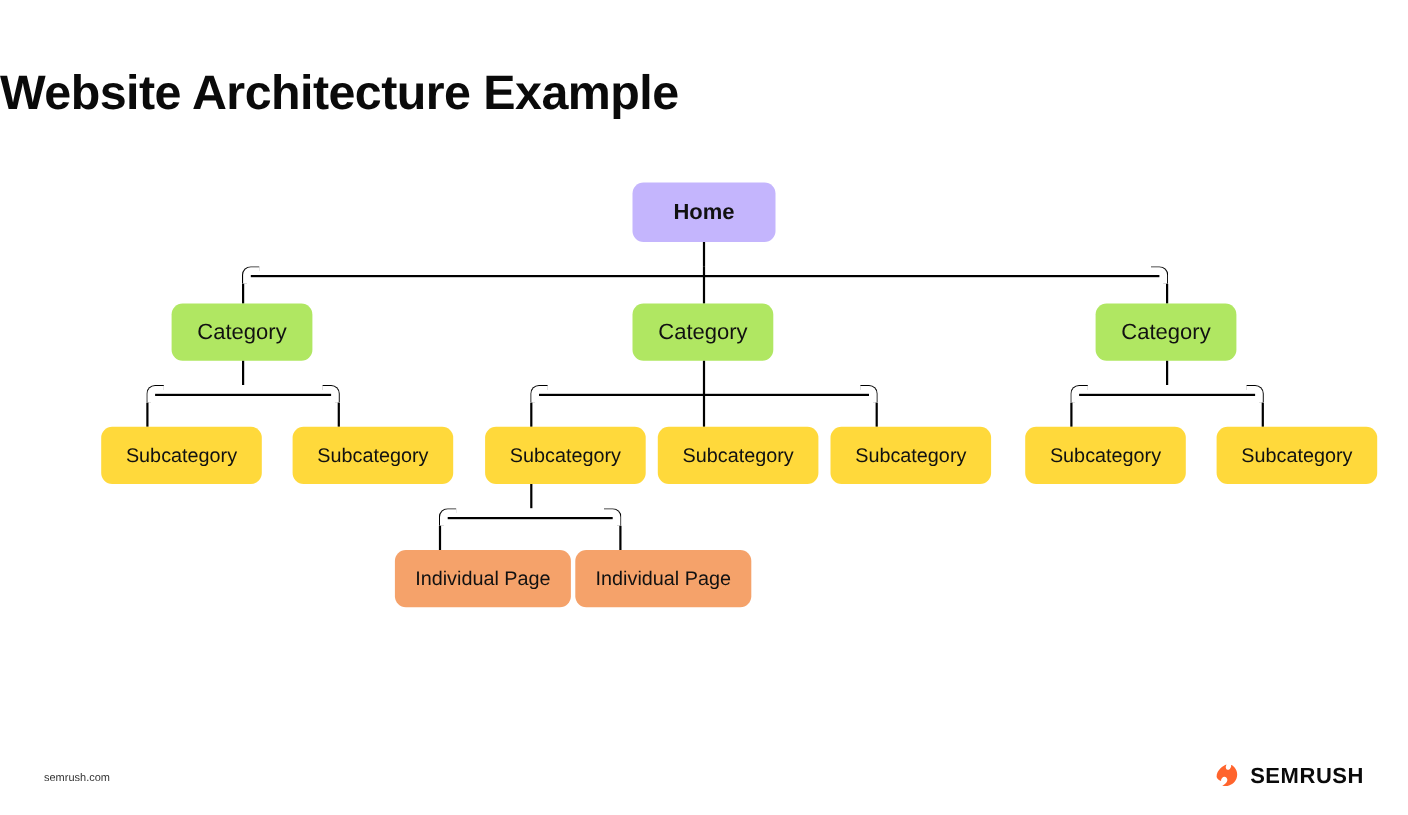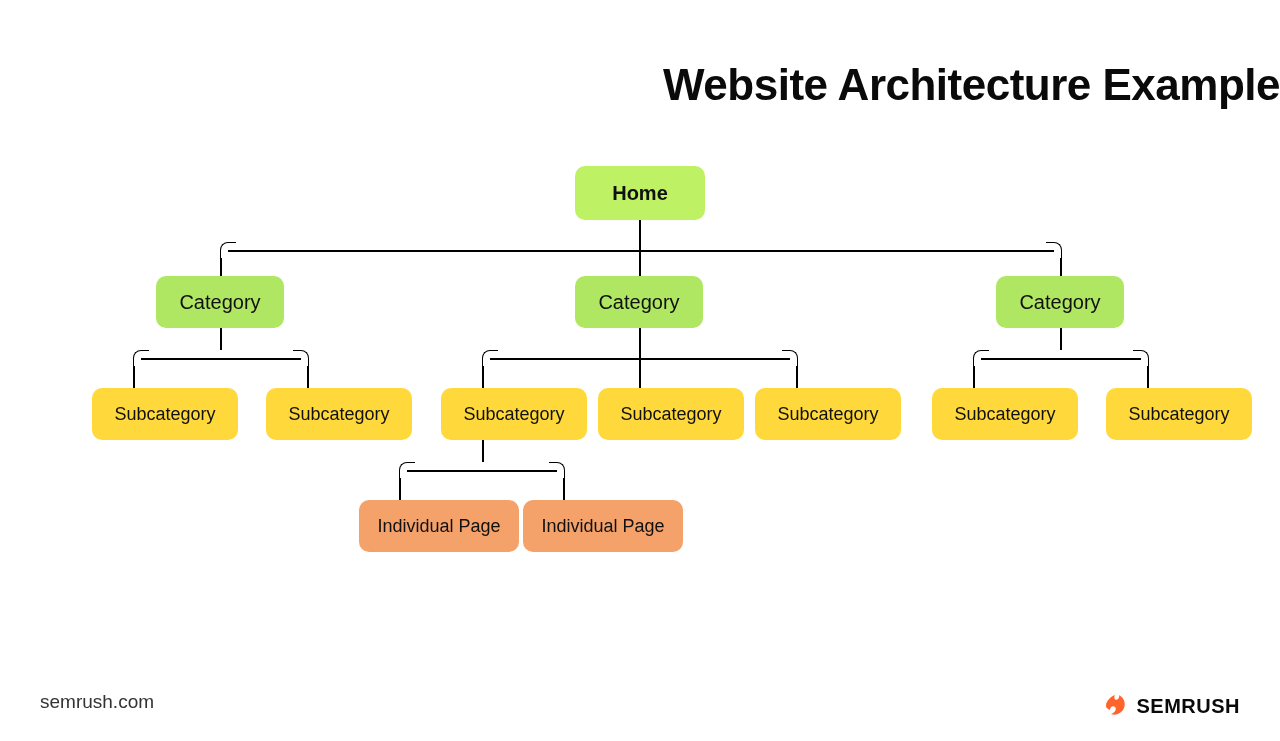--- a/index.html
+++ b/index.html
@@ -9,38 +9,38 @@
       background: #ffffff;
       font-family: -apple-system, BlinkMacSystemFont, "Segoe UI", Helvetica, Arial, sans-serif;
       position: relative;
       overflow: hidden;
     }
     .title {
       position: absolute;
       top: 60px;
       left: 0;
       right: 0;
-      text-align: right;
+      text-align: left;
       font-size: 44px;
       font-weight: 800;
       color: #0a0a0a;
       letter-spacing: -0.5px;
     }
     .node {
       position: absolute;
       display: flex;
       align-items: center;
       justify-content: center;
       border-radius: 10px;
       font-size: 20px;
       color: #111;
       text-align: center;
     }
     .home {
-      background: #bef264;
+      background: #c4b5fd;
       font-weight: 700;
       width: 130px;
       height: 54px;
     }
     .category {
       background: #b0e762;
       width: 128px;
       height: 52px;
       font-size: 20px;
     }
@@ -68,21 +68,21 @@
       position: absolute;
       width: 16px;
       height: 16px;
       border: 1.5px solid #000;
       border-radius: 8px;
     }
     .attribution {
       position: absolute;
       bottom: 28px;
       left: 40px;
-      font-size: 19px;
+      font-size: 10px;
       color: #333;
     }
     .brand {
       position: absolute;
       bottom: 22px;
       right: 40px;
       display: flex;
       align-items: center;
       gap: 8px;
     }

